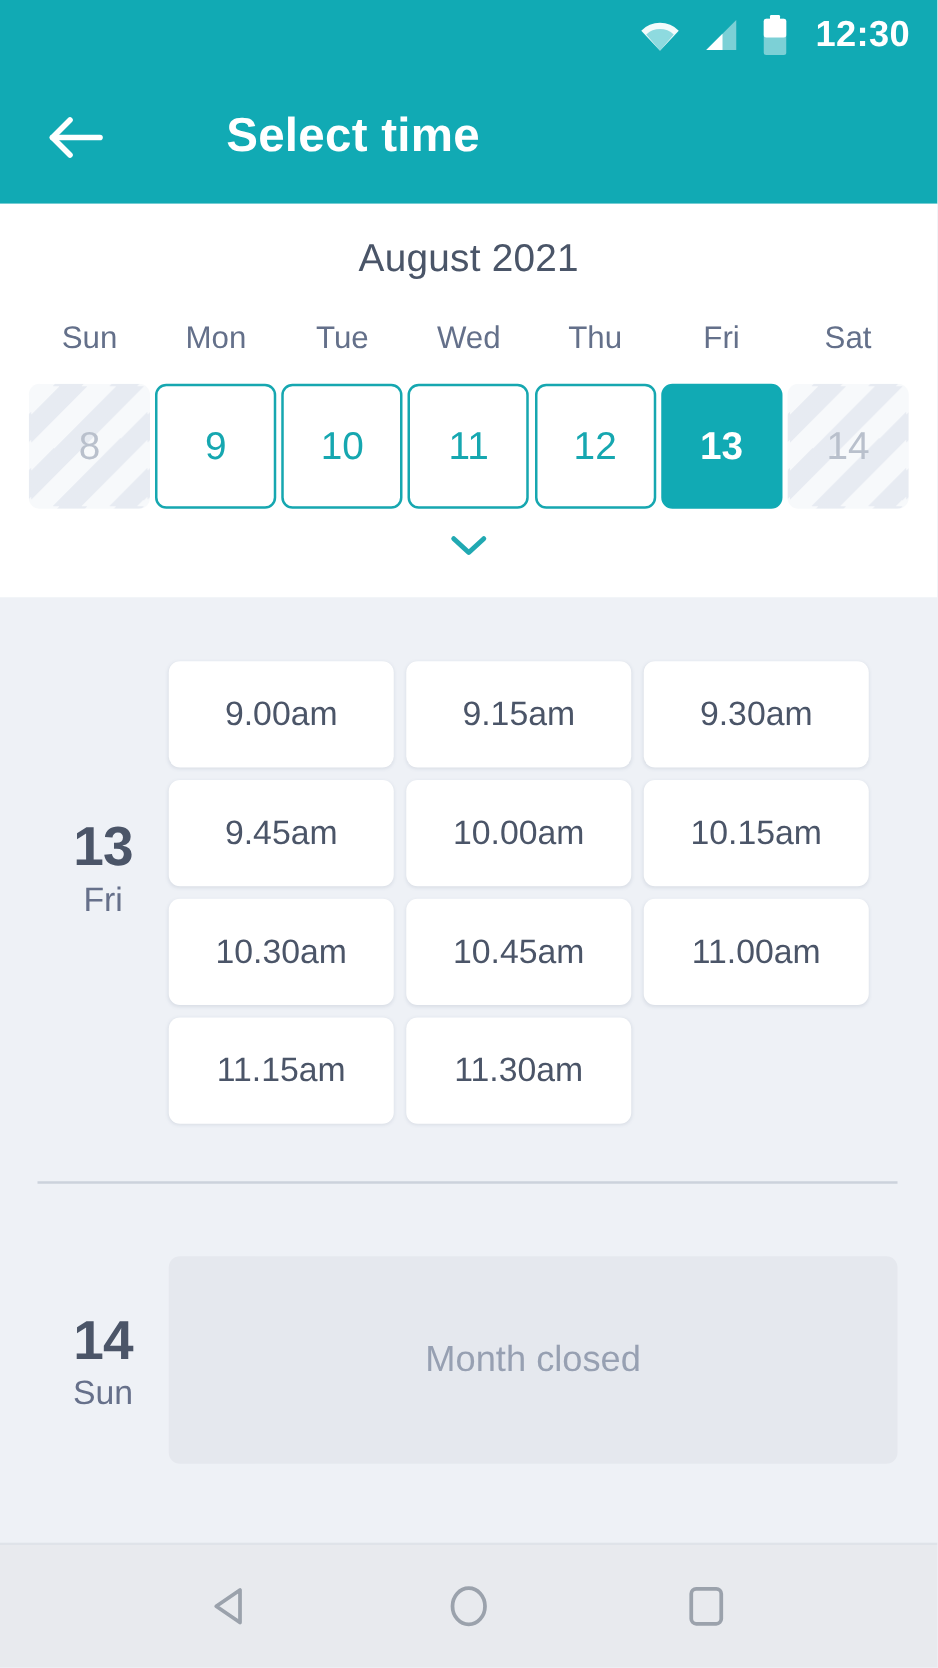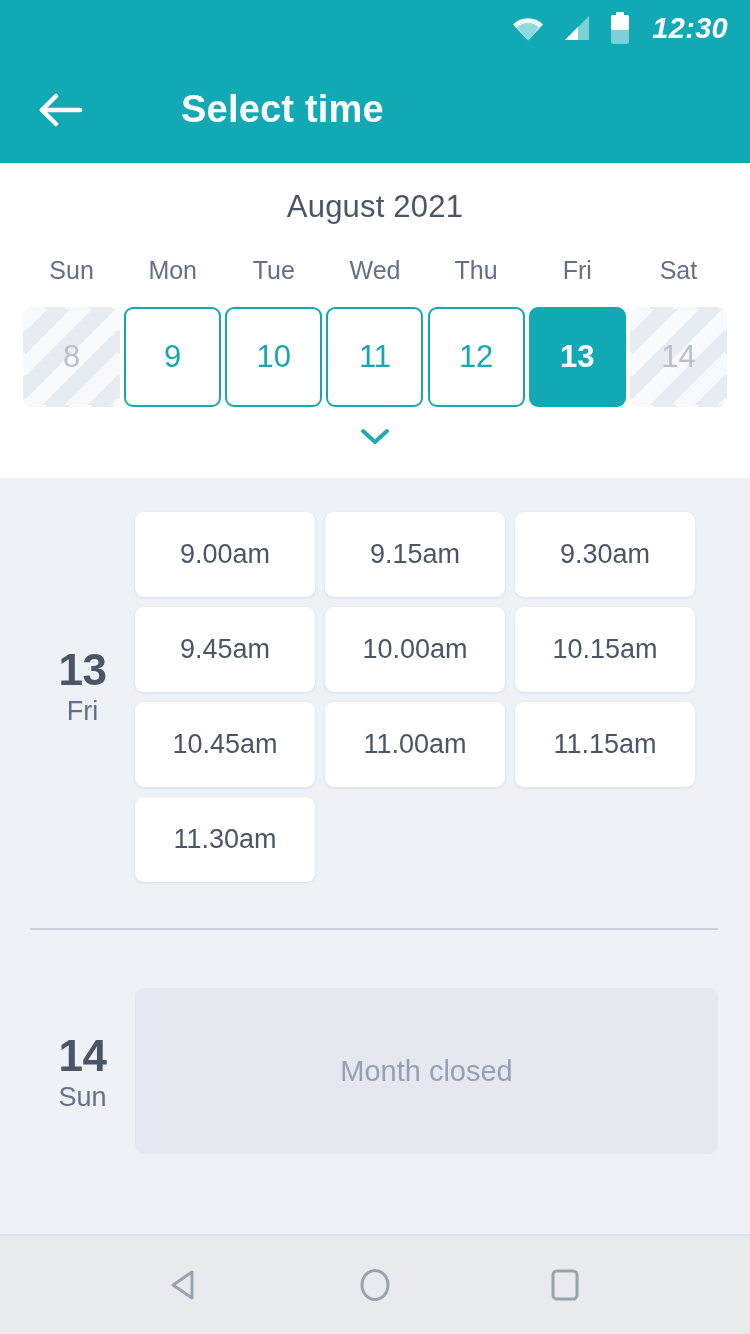--- a/index.html
+++ b/index.html
@@ -16,21 +16,20 @@
     display:flex; flex-direction:column;
   }
 
   
   .statusbar {
     height:56px; flex:0 0 56px;
     background:#11aab4;
     display:flex; align-items:center; justify-content:flex-end;
     padding-right:22px;
     gap:16px;
-    font-style:italic;
   }
   .sb-icons { display:flex; align-items:center; gap:17px; }
   .icon-wifi { width:34px; height:26px; display:block; }
   .icon-signal { width:30px; height:28px; display:block; }
   .icon-battery { width:22px; height:32px; display:block; }
   .sb-time {
     color:#ffffff;
     font-size:29px;
     font-weight:bold;
     letter-spacing:0.3px;
@@ -159,21 +158,21 @@
   }
   .day-label .dname {
     font-size:27px;
     color:#66708a;
     margin-top:3px;
   }
   .slots {
     flex:1 1 auto;
     display:flex; flex-wrap:wrap;
     gap:10px 10px;
-    padding-top:34px;
+    padding-top:51px;
     padding-bottom:10px;
   }
   .slot {
     width:180px; height:85px;
     background:#ffffff;
     border-radius:9px;
     display:flex; align-items:center; justify-content:center;
     font-size:27px;
     color:#4b5568;
     box-shadow:0 1px 3px rgba(80,95,125,0.13);
@@ -311,20 +310,21 @@
         <div class="dnum">13</div>
         <div class="dname">Fri</div>
       </div>
       <div class="slots">
         <div class="slot">9.00am</div>
         <div class="slot">9.15am</div>
         <div class="slot">9.30am</div>
         <div class="slot">9.45am</div>
         <div class="slot">10.00am</div>
         <div class="slot">10.15am</div>
+        <div class="slot">10.30am</div>
         <div class="slot">10.45am</div>
         <div class="slot">11.00am</div>
         <div class="slot">11.15am</div>
         <div class="slot">11.30am</div>
       </div>
     </div>
 
     <div class="divider"></div>
 
     <div class="closed-block">

